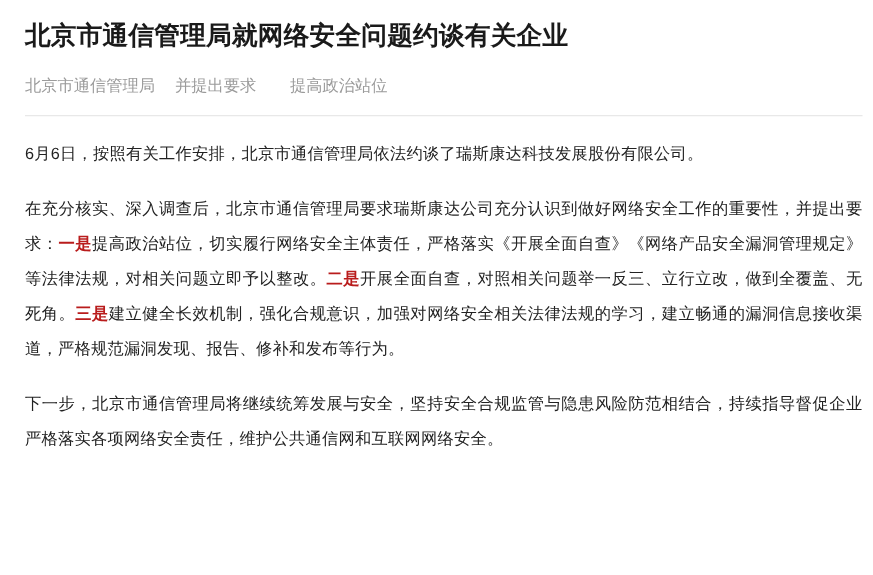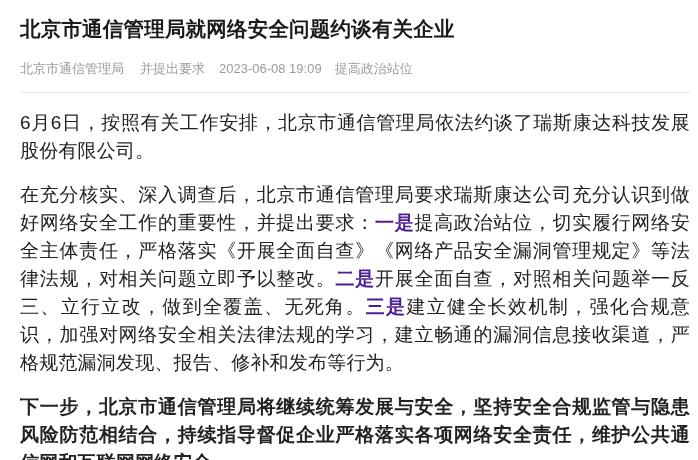--- a/index.html
+++ b/index.html
@@ -42,46 +42,45 @@
   }
   .meta .gap-lg { width: 16px; display: inline-block; }
   .meta .gap-md { width: 14px; display: inline-block; }
   .meta .gap-sm { width: 13px; display: inline-block; }
   .divider {
     height: 1px;
     background: #e8e8e8;
     margin: 0 0 16px 0;
   }
   .para {
-    font-size: 19px;
+    font-size: 13px;
     line-height: 28px;
     color: #222222;
     margin: 0 0 16px 0;
     text-align: justify;
     letter-spacing: 0.2px;
   }
-  .para:last-child { margin-bottom: 0; font-weight: bold; }
+  .para:last-child { margin-bottom: 0; }
   .hl {
-    color: #4c1d95;
+    color: #b91c1c;
     font-weight: bold;
   }
 </style>
 </head>
 <body>
 
 <div class="page">
 
   <h1 class="headline">北京市通信管理局就网络安全问题约谈有关企业</h1>
 
   <div class="meta">
     <span>北京市通信管理局</span>
     <span class="gap-lg"></span>
     <span>并提出要求</span>
     <span class="gap-md"></span>
-    <span>2023-06-08 19:09</span>
     <span class="gap-sm"></span>
     <span>提高政治站位</span>
   </div>
 
   <div class="divider"></div>
 
   <div class="body">
     <p class="para"><span>6月6日，按照有关工作安排，北京市通信管理局依法约谈了瑞斯康达科技发展股份有限公司。</span></p>
     <p class="para"><span>在充分核实、深入调查后，北京市通信管理局要求瑞斯康达公司充分认识到做好网络安全工作的重要性，并提出要求：</span><span class="hl">一是</span><span>提高政治站位，切实履行网络安全主体责任，严格落实《开展全面自查》《网络产品安全漏洞管理规定》等法律法规，对相关问题立即予以整改。</span><span class="hl">二是</span><span>开展全面自查，对照相关问题举一反三、立行立改，做到全覆盖、无死角。</span><span class="hl">三是</span><span>建立健全长效机制，强化合规意识，加强对网络安全相关法律法规的学习，建立畅通的漏洞信息接收渠道，严格规范漏洞发现、报告、修补和发布等行为。</span></p>
     <p class="para"><span>下一步，北京市通信管理局将继续统筹发展与安全，坚持安全合规监管与隐患风险防范相结合，持续指导督促企业严格落实各项网络安全责任，维护公共通信网和互联网网络安全。</span></p>

